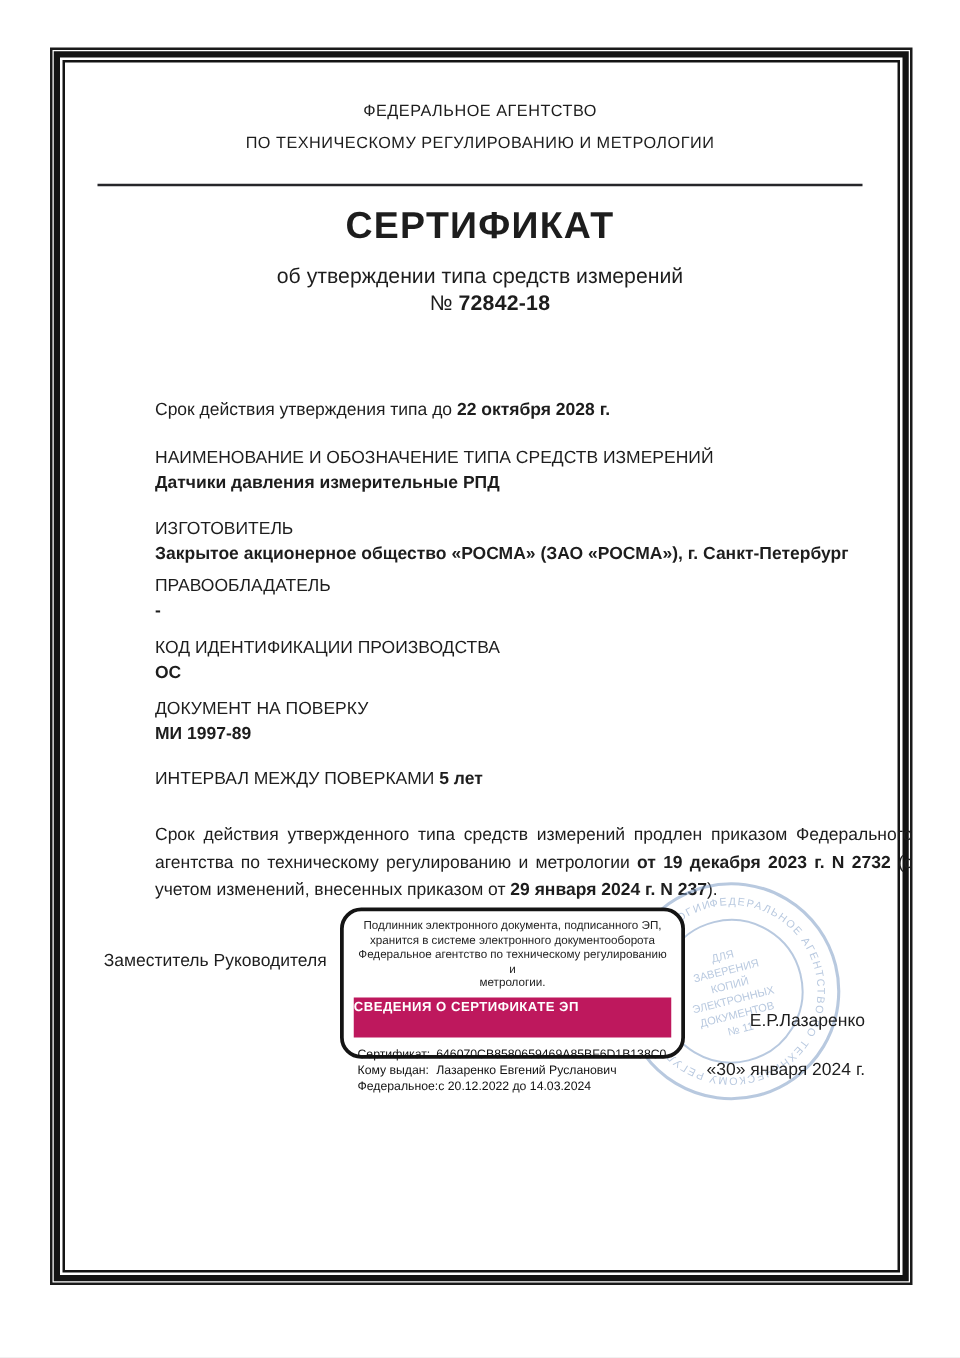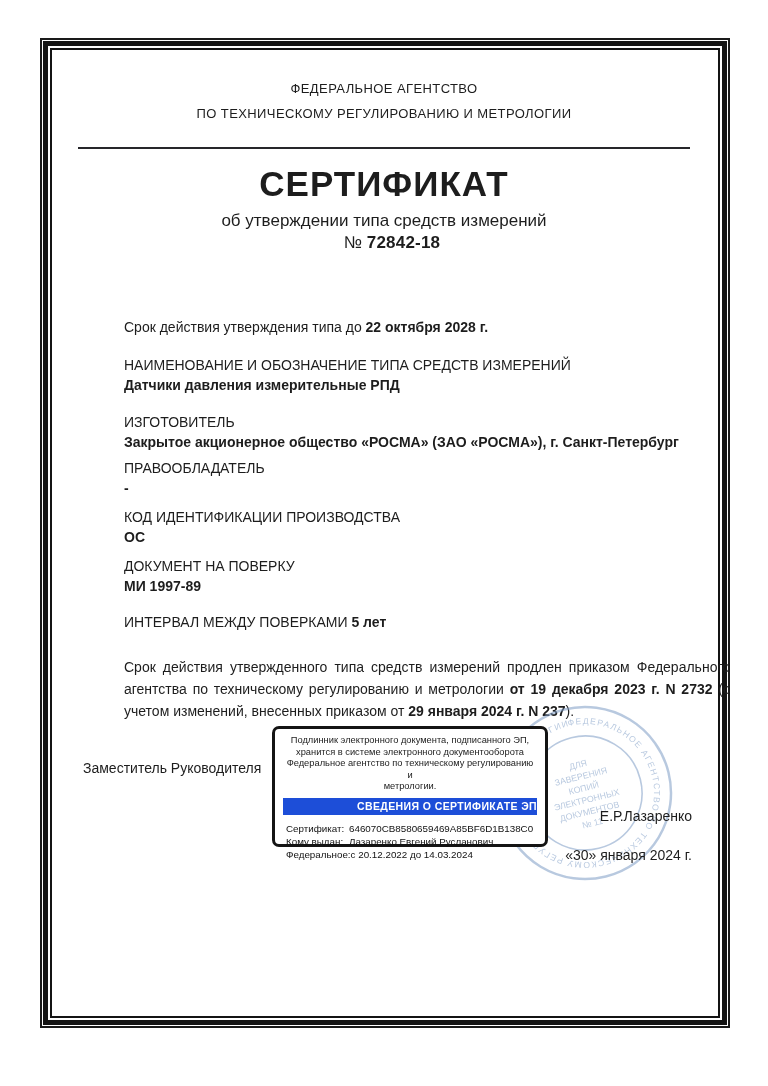--- a/index.html
+++ b/index.html
@@ -13,21 +13,21 @@
     margin:0 auto;
   }
   
   .frame{position:absolute;left:40px;top:38px;width:690px;height:990px;border:2px solid #1a1a1a;box-sizing:border-box;}
   .frame-mid{position:absolute;inset:1px;border:5px solid #141414;}
   .frame-inner{position:absolute;inset:2px;border:2px solid #141414;}
 
   .header{position:absolute;left:60px;top:76px;width:648px;text-align:center;font-weight:normal;font-size:13px;line-height:25px;letter-spacing:.4px;}
   .rule{position:absolute;left:78px;top:147px;width:612px;height:2px;background:#26262a;}
 
-  .title{position:absolute;left:60px;top:164px;width:648px;text-align:center;font-weight:bold;font-size:35px;letter-spacing:1px;}
+  .title{position:absolute;left:60px;top:164px;width:648px;text-align:center;font-weight:bold;font-size:30px;letter-spacing:1px;}
   .subtitle{position:absolute;left:60px;top:211px;width:648px;text-align:center;font-size:17px;}
   .cert-number{position:absolute;left:68px;top:233px;width:648px;text-align:center;font-size:17px;}
   .cert-number b{letter-spacing:.2px;}
 
   .bodytext{font-size:14px;line-height:20px;}
   .abs{position:absolute;left:85px;width:606px;margin-left:39px;}
   .validity{top:317px;}
   .fg-label{font-weight:normal;}
   .fg-value{font-weight:bold;}
   .g1{top:355px;} .g2{top:412px;} .g3{top:458px;} .g4{top:507px;} .g5{top:556px;}
@@ -37,25 +37,25 @@
   .sig-position{position:absolute;left:83px;top:760px;font-size:14px;z-index:3;}
   .sig-name{position:absolute;left:560px;top:760px;width:132px;text-align:right;font-size:14px;z-index:3;margin-top:48px;}
   .sig-date{position:absolute;left:500px;top:847px;width:192px;text-align:right;font-size:14px;z-index:3;}
 
   
   .stamp{position:absolute;left:495px;top:703px;width:180px;height:180px;z-index:1;opacity:.55;transform:rotate(-14deg);}
 
   
   .esign{
     position:absolute;left:272px;top:726px;width:276px;height:121px;
-    background:#ffffff;border:3px solid #141414;border-radius:7px;
+    background:#ffffff;border:3px solid #141414;border-radius:17px;
     box-sizing:border-box;z-index:2;
   }
   .esign-top{padding:6px 8px 4px;text-align:center;font-size:9.3px;line-height:11.5px;color:#222;}
-  .esign-bar{margin:1px 8px 0;background:#1d4ed8;color:#ffffff;font-size:10.5px;font-weight:bold;text-align:right;line-height:17px;height:17px;letter-spacing:.4px;}
+  .esign-bar{margin:1px 8px 0;background:#be185d;color:#ffffff;font-size:10.5px;font-weight:bold;text-align:left;line-height:17px;height:32px;letter-spacing:.4px;}
   .esign-info{padding:7px 6px 0 11px;font-size:9.8px;line-height:13.4px;color:#111;}
   .esign-info .lbl{display:inline-block;min-width:63px;}
 </style>
 </head>
 <body>
 
 <div class="page">
 
   <div class="frame">
     <div class="frame-mid">

